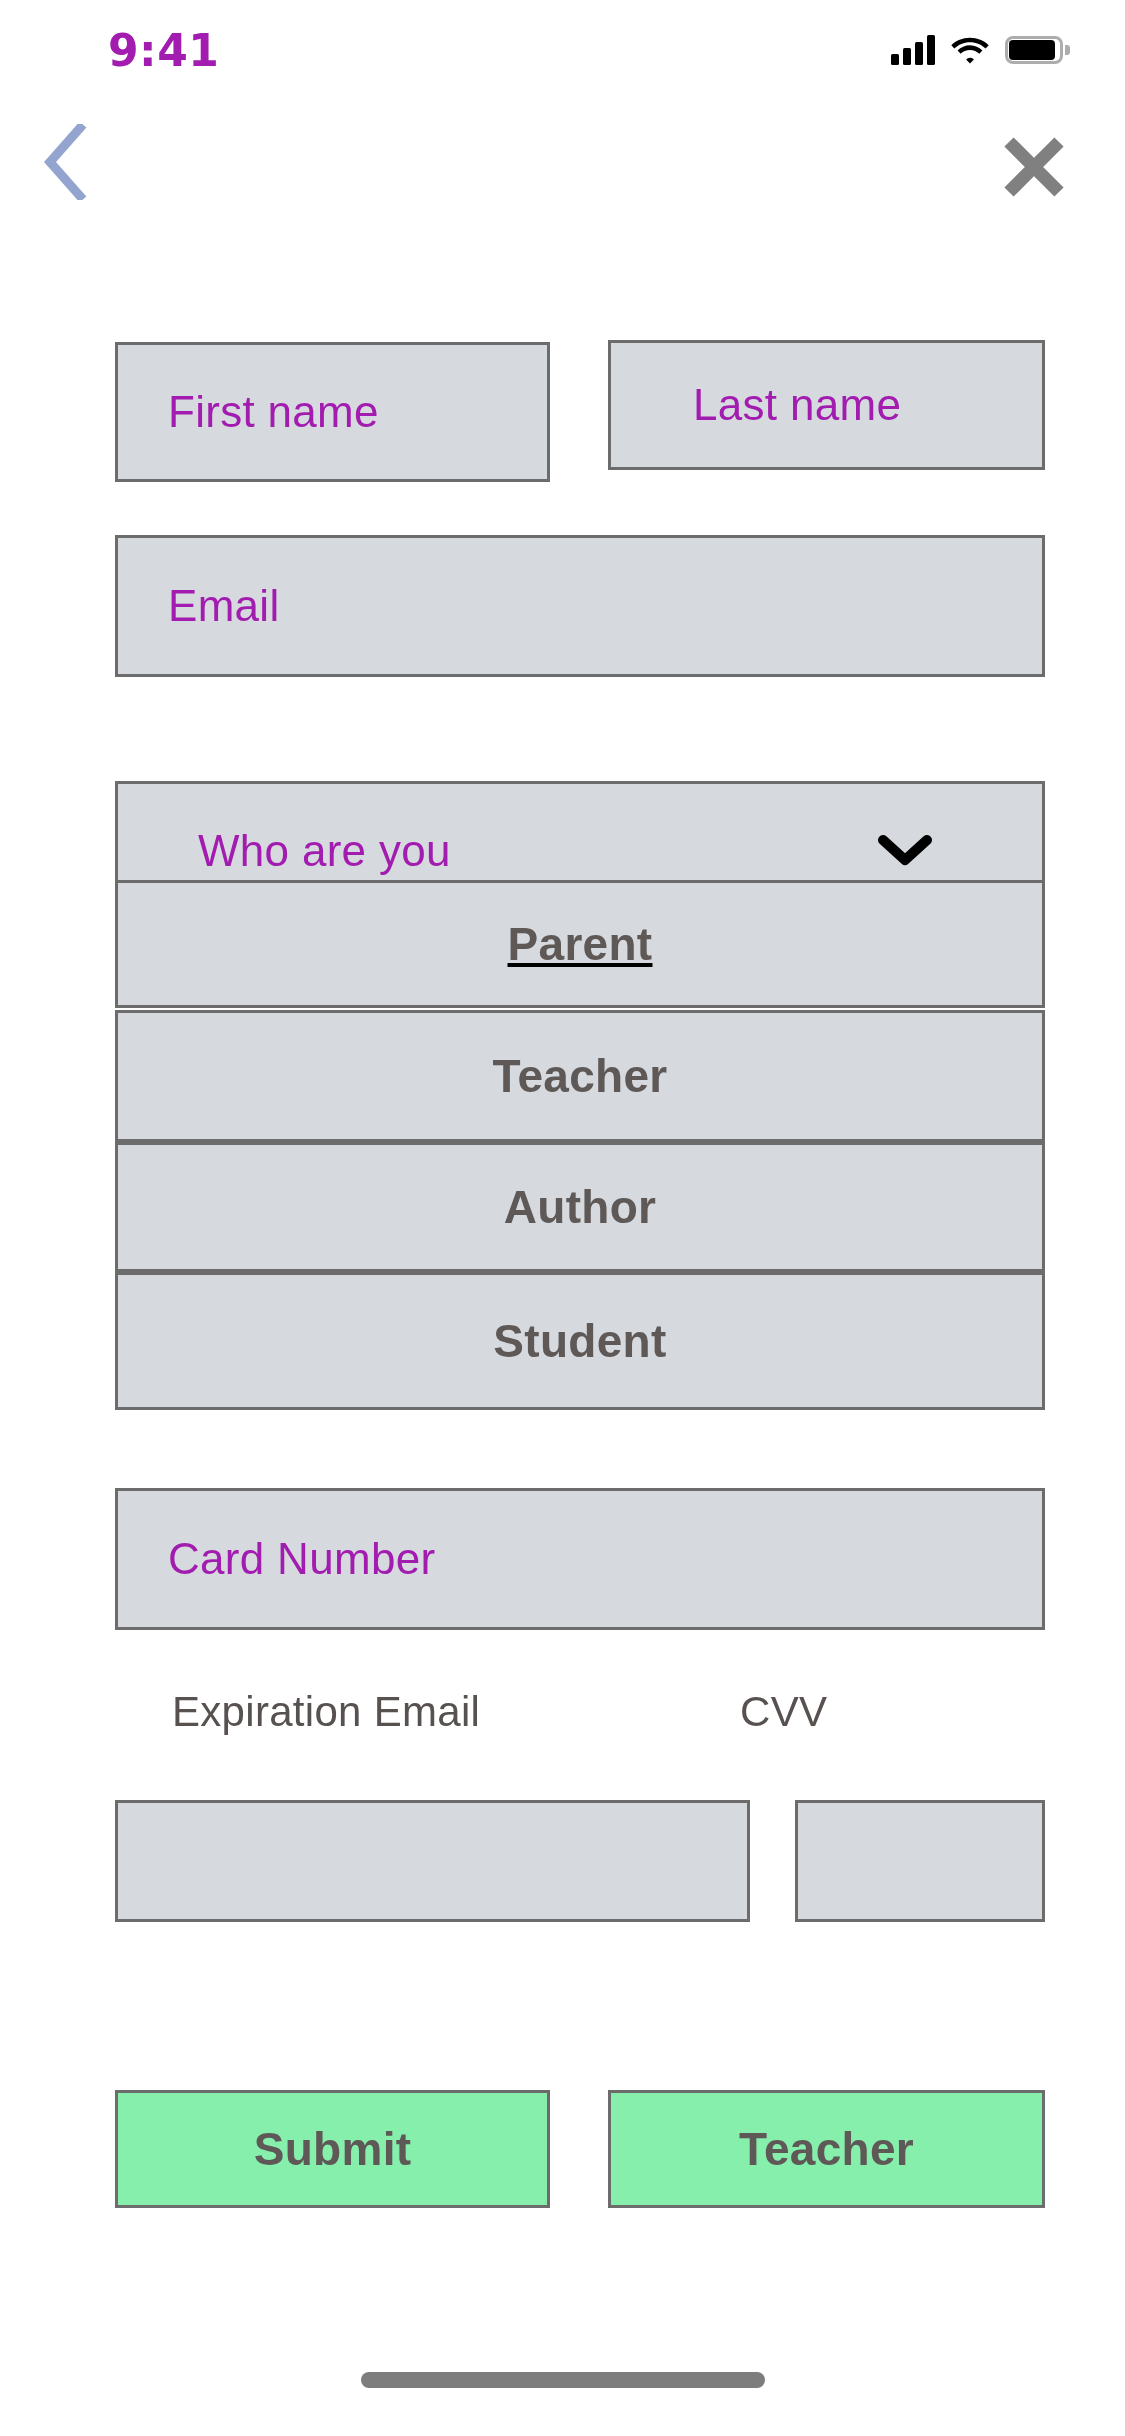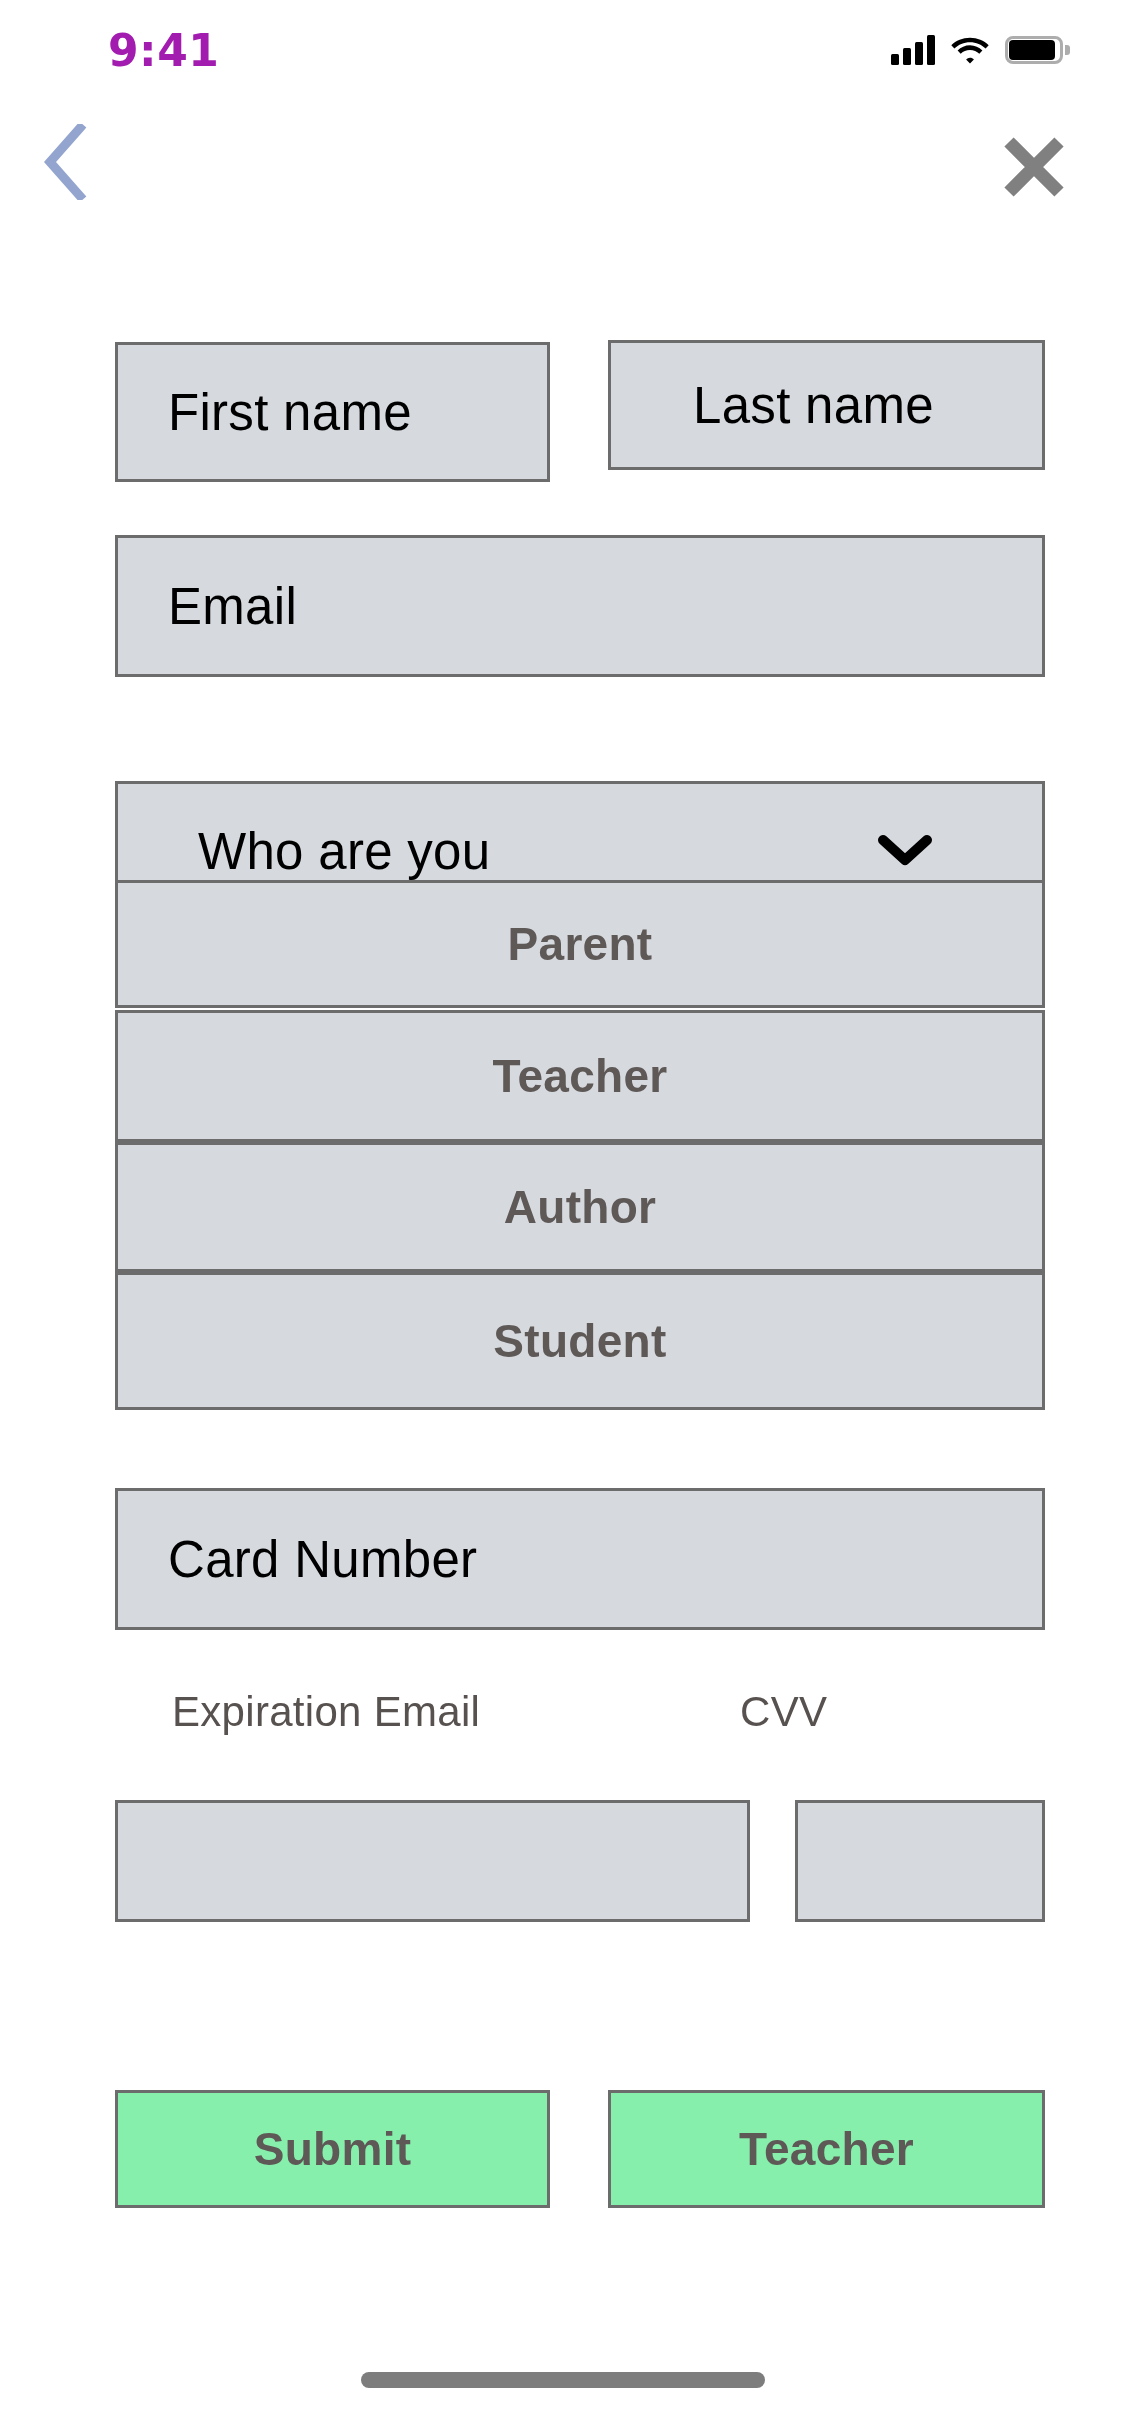--- a/index.html
+++ b/index.html
@@ -58,21 +58,21 @@
   
   .form { position:absolute; top:0; left:0; width:1125px; height:2436px; }
 
   .field {
     position:absolute;
     background:#d6dadf;
     border:3px solid #6c6c6c;
     display:flex; align-items:center;
   }
   .field .ph {
-    font-size:51px; color:#000000; font-weight:400;
+    font-size:44px; color:#a21caf; font-weight:400;
     padding-left:50px; letter-spacing:0.3px;
   }
 
   
   .f-first { left:115px;  top:342px; width:435px; height:140px; }
   .f-last  { left:608px;  top:340px; width:437px; height:130px; }
   .f-last .ph { padding-left:82px;text-align:right; }
 
   
   .f-email { left:115px; top:535px; width:930px; height:142px; }
@@ -87,21 +87,21 @@
   }
 
   .option {
     position:absolute; left:115px; width:930px; height:128px;
     background:#d6dadf; border:3px solid #6c6c6c;
     display:flex; align-items:center; justify-content:center;
   }
   .option span {
     font-size:46px; font-weight:700; color:#5e5856; letter-spacing:0.3px;
   }
-  .o-1 { top:880px; }
+  .o-1 { top:880px;text-decoration:underline; }
   .o-2 { top:1010px; height:132px; }
   .o-3 { top:1142px; height:130px; }
   .o-4 { top:1272px; height:138px; }
 
   
   .f-card { left:115px; top:1488px; width:930px; height:142px; }
 
   
   .lbl {
     position:absolute; font-size:42px; color:#57514f; font-weight:400;

